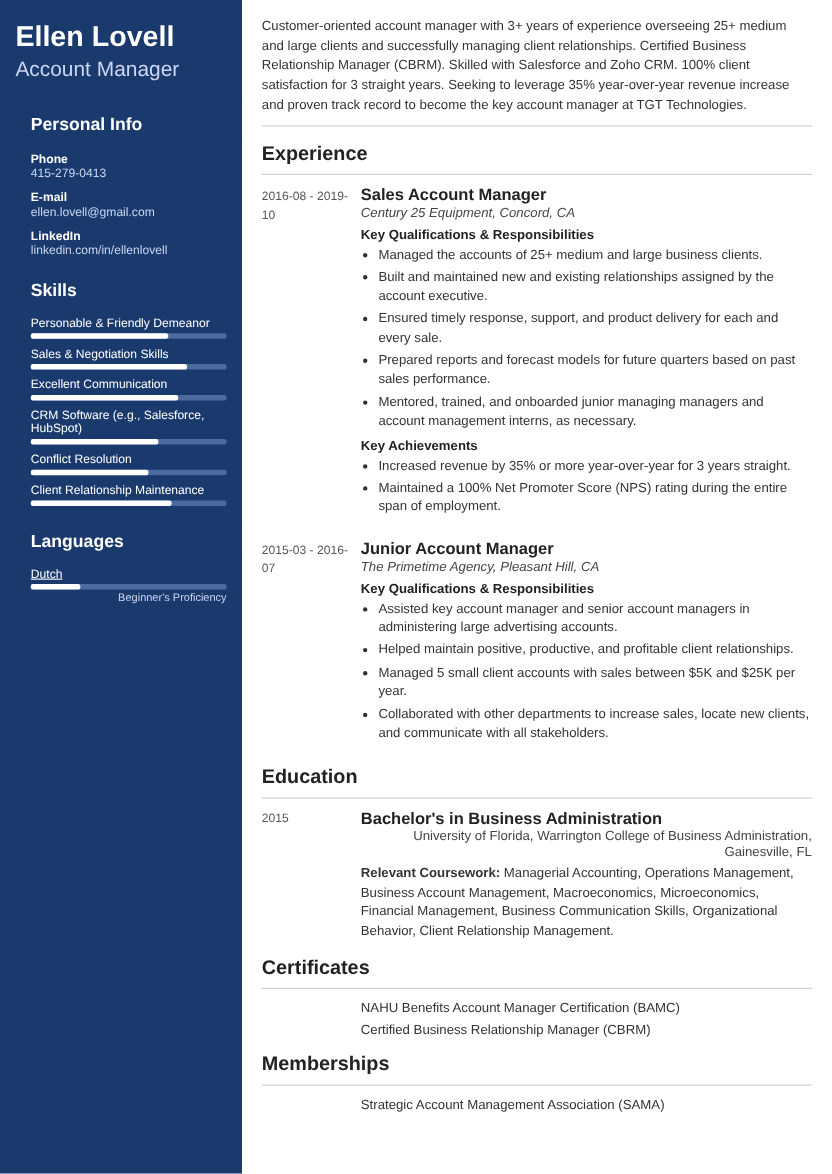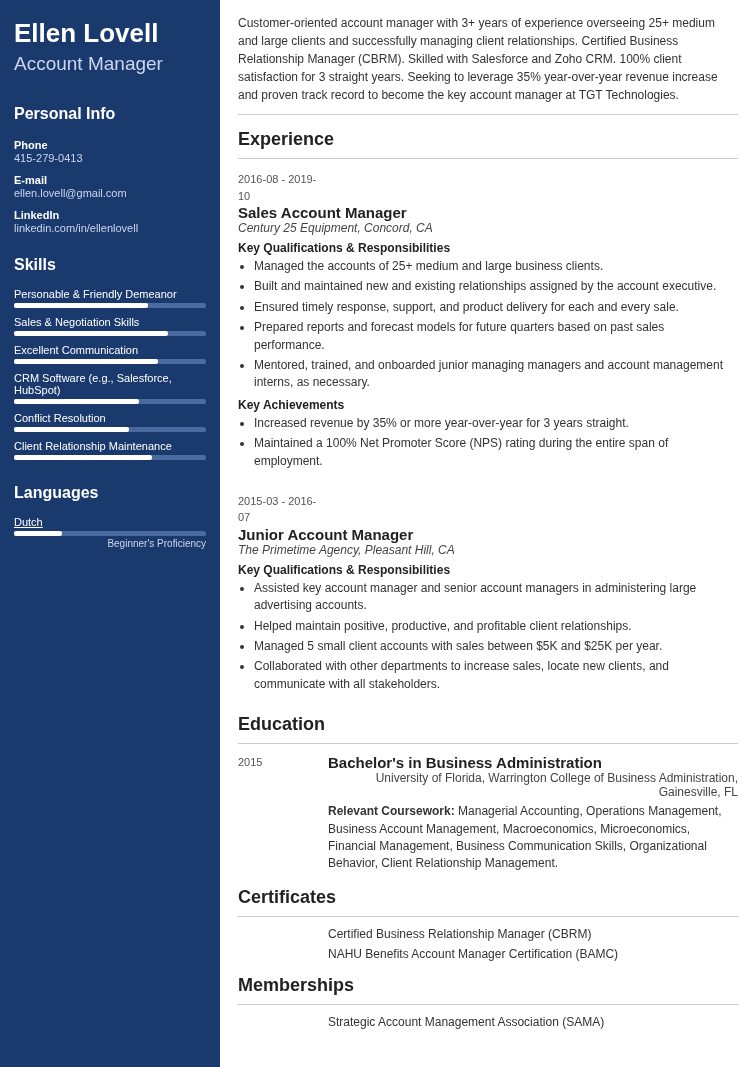--- a/index.html
+++ b/index.html
@@ -5,21 +5,21 @@
     * { margin: 0; padding: 0; box-sizing: border-box; }
     body { font-family: Arial, sans-serif; font-size: 13px; background: #fff; width: 756px; }
     .resume { display: flex; width: 756px; min-height: 1067px; }
     
     
     .sidebar { width: 220px; min-width: 220px; background: #1a3a6e; color: #fff; padding: 0; }
     .sidebar-header { background: #1a3a6e; padding: 18px 14px 14px 14px; }
     .sidebar-name { font-size: 26px; font-weight: bold; color: #fff; line-height: 1.2; }
     .sidebar-title { font-size: 19px; color: #ccd6f0; margin-top: 4px; }
     
-    .sidebar-section { padding: 10px 14px 6px 14px; }
+    .sidebar-section { padding: 10px 14px 6px 28px; }
     .sidebar-section-title { font-size: 16px; font-weight: bold; color: #fff; background: #1a3a6e; padding: 6px 14px 6px 14px; margin: 0 -14px; }
     
     .info-label { font-size: 11px; font-weight: bold; color: #fff; margin-top: 10px; }
     .info-value { font-size: 11px; color: #ccd6f0; margin-top: 1px; }
     
     .skill-name { font-size: 11px; color: #fff; margin-top: 8px; margin-bottom: 3px; }
     .skill-bar-bg { background: #4a6aa0; height: 5px; width: 100%; border-radius: 2px; margin-bottom: 2px; }
     .skill-bar-fill { background: #fff; height: 5px; border-radius: 2px; }
     
     .lang-name { font-size: 11px; color: #fff; margin-top: 8px; margin-bottom: 3px; text-decoration: underline; }
@@ -28,21 +28,21 @@
     .lang-level { font-size: 10px; color: #ccd6f0; text-align: right; margin-top: 2px; }
     
     
     .main { flex: 1; padding: 14px 18px 18px 18px; background: #fff; border-radius: 14px; }
     
     .summary { font-size: 12px; color: #333; line-height: 1.5; margin-bottom: 14px; padding-bottom: 10px; border-bottom: 1px solid #ccc; }
     
     .section-title { font-size: 18px; font-weight: bold; color: #222; margin-bottom: 8px; margin-top: 4px; }
     .section-divider { border: none; border-top: 1px solid #ccc; margin-bottom: 10px; margin-top: 2px; }
     
-    .exp-entry { display: flex; margin-bottom: 18px; flex-direction: column; }
+    .exp-entry { display: flex; margin-bottom: 18px; }
     .exp-date { width: 90px; min-width: 90px; font-size: 11px; color: #555; padding-top: 2px; line-height: 1.5; }
     .exp-content { flex: 1; }
     .exp-title { font-size: 15px; font-weight: bold; color: #222; }
     .exp-company { font-size: 12px; font-style: italic; color: #444; margin-bottom: 4px; }
     .exp-sub { font-size: 12px; font-weight: bold; color: #222; margin-top: 6px; margin-bottom: 3px; }
     .exp-bullets { padding-left: 16px; }
     .exp-bullets li { font-size: 12px; color: #333; margin-bottom: 3px; line-height: 1.45; }
     
     .edu-entry { display: flex; margin-bottom: 14px; }
     .edu-date { width: 90px; min-width: 90px; font-size: 11px; color: #555; padding-top: 2px; }
@@ -202,25 +202,25 @@
   </div>
         </div>
     </div>
 
     <div class="section-block">
       <div class="section-title">Certificates</div>
       <hr class="section-divider">
       <div id="certificates-container">
           <div class="cert-entry">
     <div class="cert-blank"></div>
-    <div class="cert-text">Certified Business Relationship Manager (CBRM)</div>
+    <div class="cert-text">NAHU Benefits Account Manager Certification (BAMC)</div>
   </div>
           <div class="cert-entry">
     <div class="cert-blank"></div>
-    <div class="cert-text">NAHU Benefits Account Manager Certification (BAMC)</div>
+    <div class="cert-text">Certified Business Relationship Manager (CBRM)</div>
   </div>
         </div>
     </div>
 
     <div class="section-block">
       <div class="section-title">Memberships</div>
       <hr class="section-divider">
       <div id="memberships-container">
           <div class="member-entry">
     <div class="member-blank"></div>

